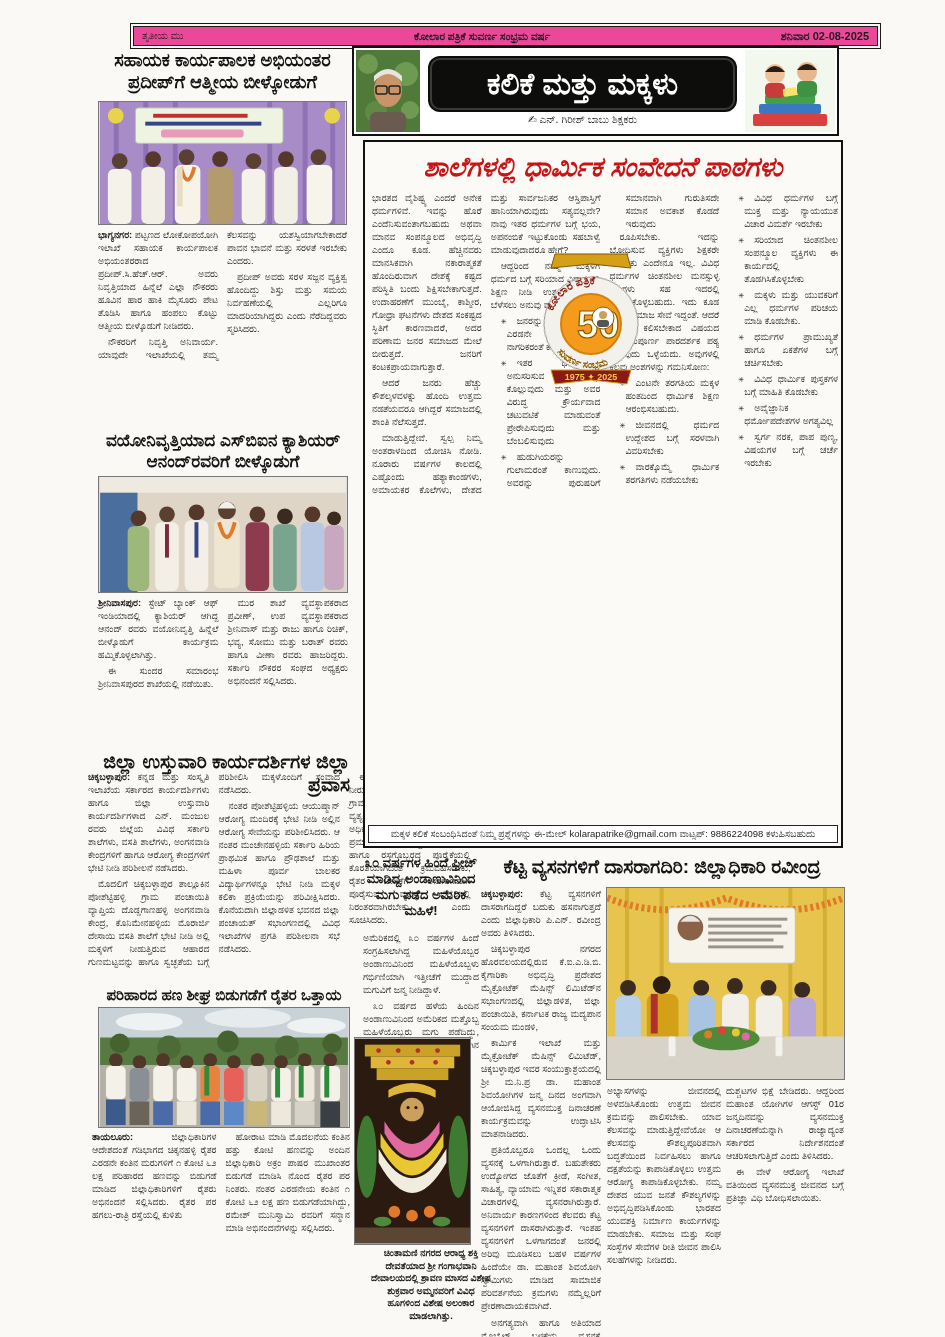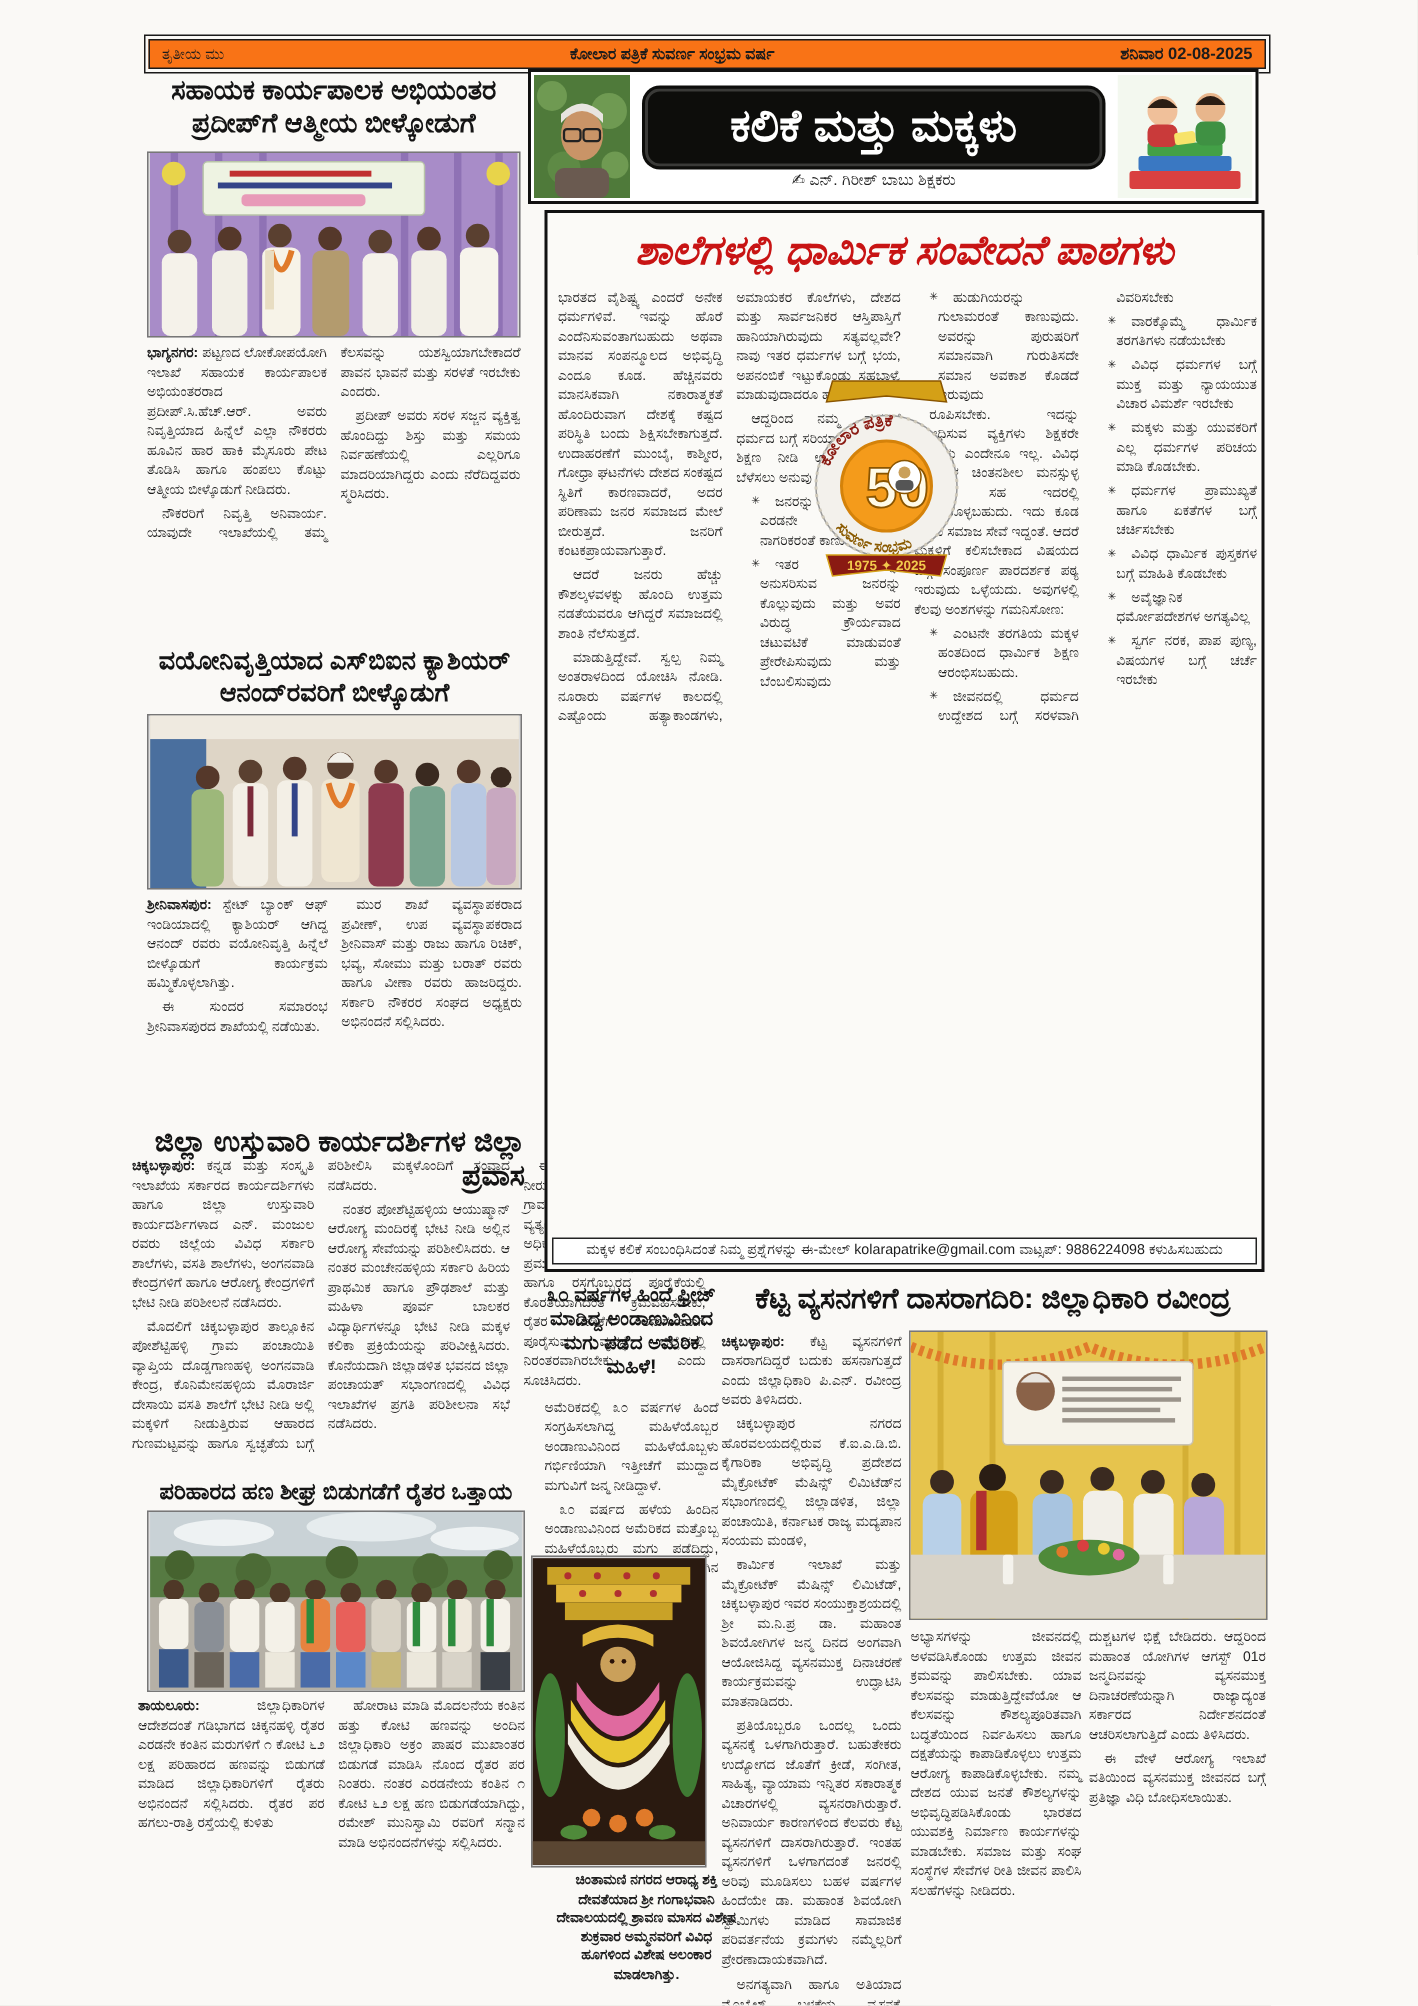--- a/index.html
+++ b/index.html
@@ -1,20 +1,20 @@
 <!DOCTYPE html>
 <html><head>
 <meta charset="utf-8">
 <style>
   html,body{margin:0;padding:0;background:#e9e7e2;}
   .page{position:relative;width:945px;height:1337px;background:#faf9f6;margin:0 auto;
         font-family:"Liberation Sans","DejaVu Sans",sans-serif;color:#1c1c1c;overflow:hidden;}
   .abs{position:absolute;}
-  .hdr{border:1px solid #1a1a1a;outline:1px solid #1a1a1a;outline-offset:2px;background:#f97316;
-       display:flex;align-items:center;justify-content:space-between;padding:0 8px;box-sizing:border-box;}
+  .hdr{border:1px solid #1a1a1a;outline:1px solid #1a1a1a;outline-offset:2px;background:#ec4899;
+       display:flex;align-items:center;justify-content:space-between;padding:0 8px;box-sizing:border-box;margin-left:34px;}
   .hdr .l{font-size:10px;}
   .hdr .c{font-size:10.5px;font-weight:bold;}
   .hdr .r{font-size:11px;font-weight:bold;}
   .headline{font-weight:bold;text-align:center;line-height:1.22;color:#141414;}
   .red{color:#c81414;font-style:italic;}
   .body-cols{font-size:9.3px;line-height:1.4;text-align:justify;column-gap:9px;}
   .cols2{column-count:2;}
   .body-cols p{margin:0 0 3px 0;text-indent:10px;}
   .body-cols p.nofirst{text-indent:0;}
   .bullet{display:flex;margin:0 0 3px 0;text-indent:0;}
@@ -303,20 +303,24 @@
           <p class="bullet">
             <span class="bmark">✳</span>
             <span class="btext">ವಾರಕ್ಕೊಮ್ಮೆ ಧಾರ್ಮಿಕ ತರಗತಿಗಳು ನಡೆಯಬೇಕು</span>
           </p>
           <p class="bullet">
             <span class="bmark">✳</span>
             <span class="btext">ವಿವಿಧ ಧರ್ಮಗಳ ಬಗ್ಗೆ ಮುಕ್ತ ಮತ್ತು ನ್ಯಾಯಯುತ ವಿಚಾರ ವಿಮರ್ಶೆ ಇರಬೇಕು</span>
           </p>
           <p class="bullet">
             <span class="bmark">✳</span>
+            <span class="btext">ಸರಿಯಾದ ಚಿಂತನಶೀಲ ಸಂಪನ್ಮೂಲ ವ್ಯಕ್ತಿಗಳು ಈ ಕಾರ್ಯದಲ್ಲಿ ತೊಡಗಿಸಿಕೊಳ್ಳಬೇಕು</span>
+          </p>
+          <p class="bullet">
+            <span class="bmark">✳</span>
             <span class="btext">ಮಕ್ಕಳು ಮತ್ತು ಯುವಕರಿಗೆ ಎಲ್ಲ ಧರ್ಮಗಳ ಪರಿಚಯ ಮಾಡಿ ಕೊಡಬೇಕು.</span>
           </p>
           <p class="bullet">
             <span class="bmark">✳</span>
             <span class="btext">ಧರ್ಮಗಳ ಪ್ರಾಮುಖ್ಯತೆ ಹಾಗೂ ಏಕತೆಗಳ ಬಗ್ಗೆ ಚರ್ಚಿಸಬೇಕು</span>
           </p>
           <p class="bullet">
             <span class="bmark">✳</span>
             <span class="btext">ವಿವಿಧ ಧಾರ್ಮಿಕ ಪುಸ್ತಕಗಳ ಬಗ್ಗೆ ಮಾಹಿತಿ ಕೊಡಬೇಕು</span>
           </p>

